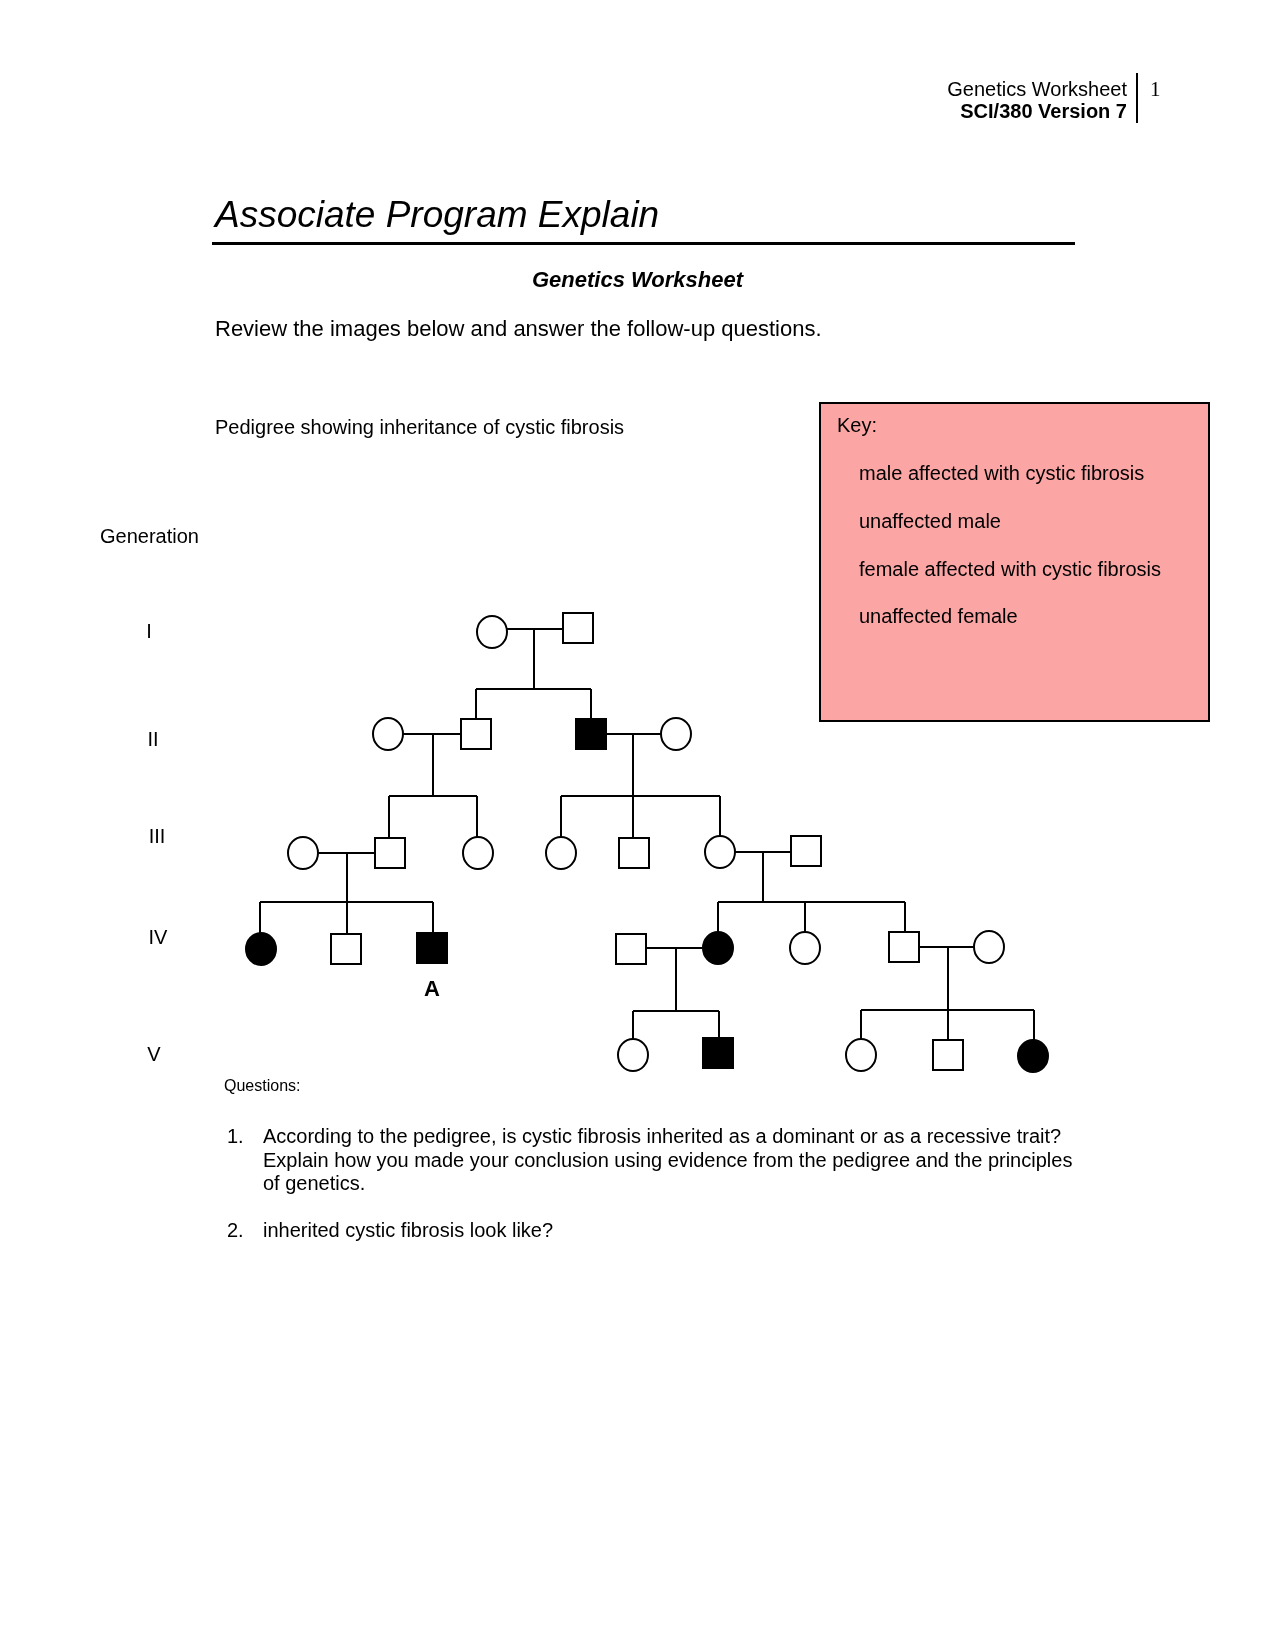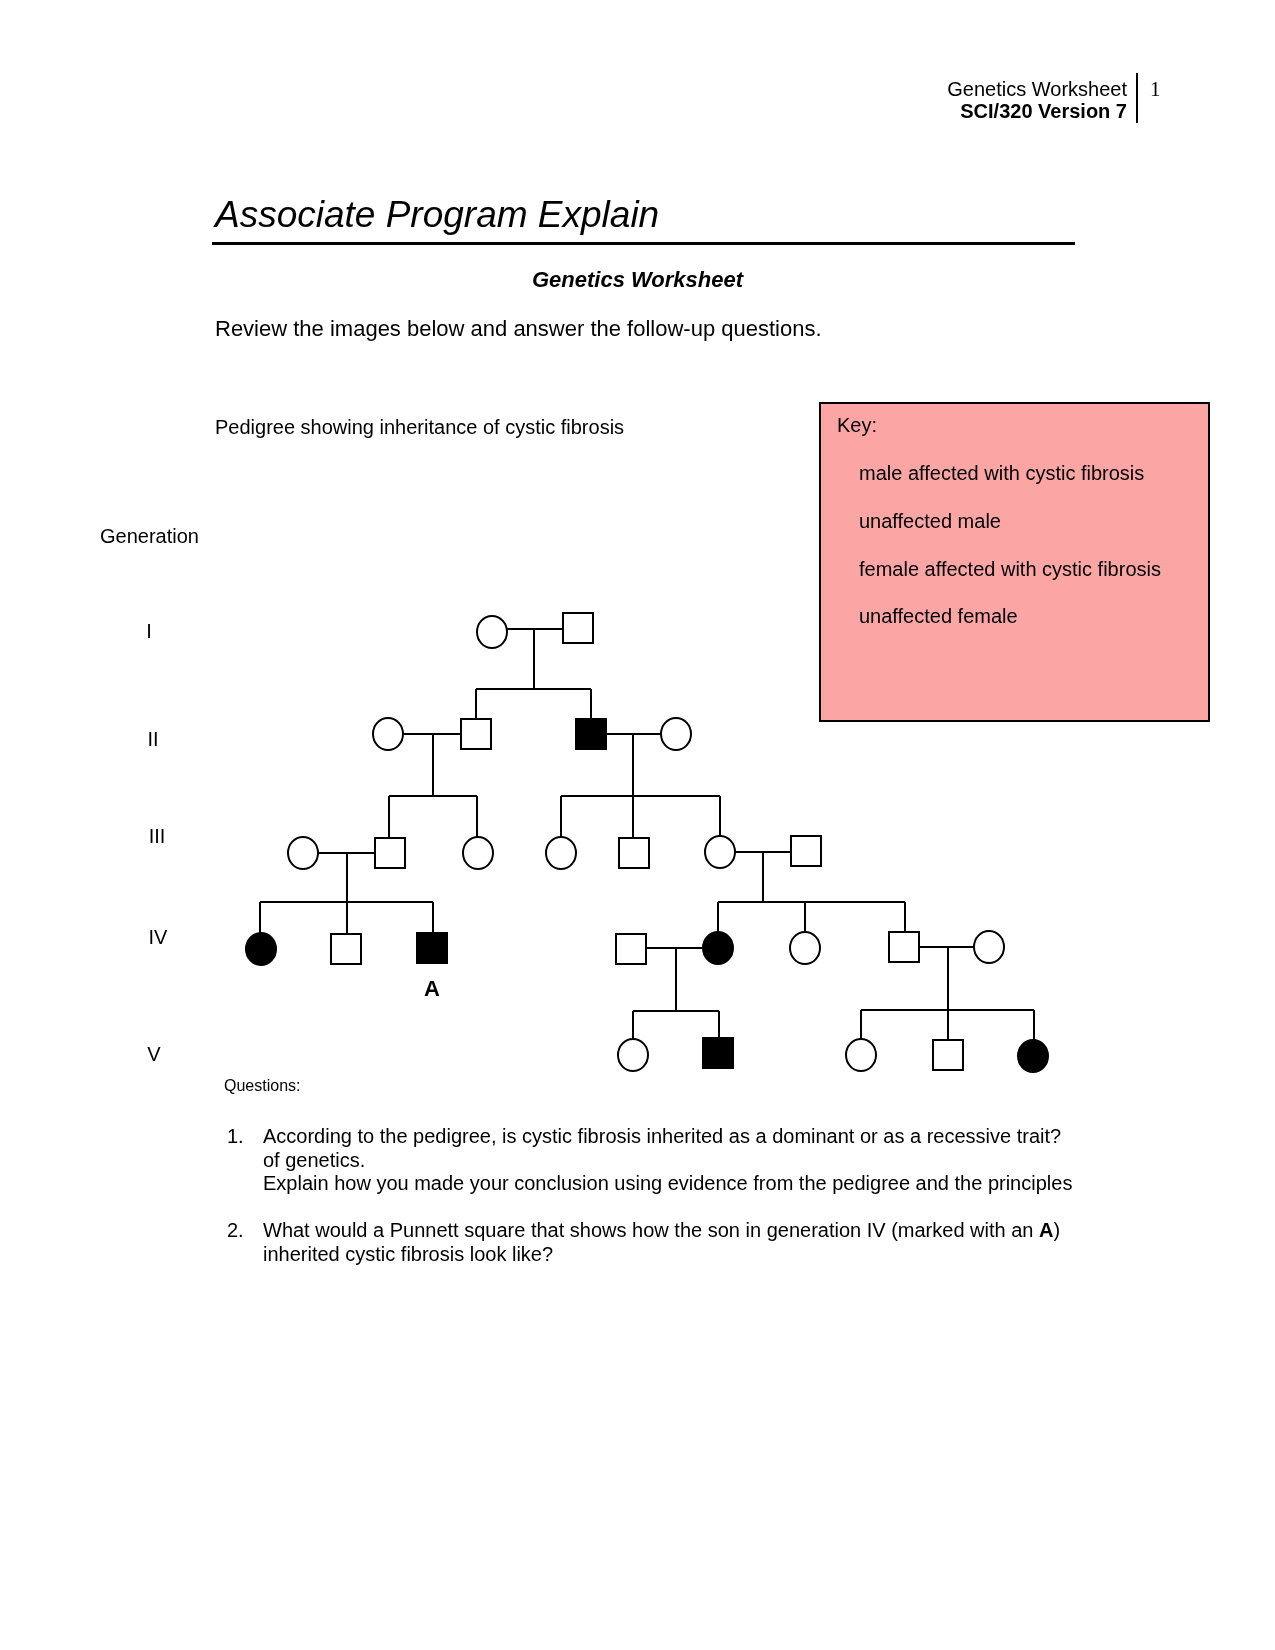--- a/index.html
+++ b/index.html
@@ -56,21 +56,21 @@
   .q-number { position:absolute; left:0; top:0; }
   .q-line { margin-left:36px; white-space:nowrap; }
 </style>
 </head>
 <body>
 
 <div class="page">
 
   <div class="doc-header">
     <div>Genetics Worksheet</div>
-    <div class="bold">SCI/320 Version 7</div>
+    <div class="bold">SCI/380 Version 7</div>
   </div>
   <div class="header-rule"></div>
   <div class="page-number">1</div>
 
   <div class="main-title">Associate Program Explain</div>
   <div class="title-rule"></div>
 
   <div class="subtitle">Genetics Worksheet</div>
 
   <div class="intro">Review the images below and answer the follow-up questions.</div>
@@ -156,23 +156,22 @@
       <text x="158" y="944" font-size="20" text-anchor="middle">IV</text>
       <text x="154" y="1061" font-size="20" text-anchor="middle">V</text>
       <text x="432" y="996" font-size="22" font-weight="bold" text-anchor="middle">A</text>
     </svg>
 
   <div class="questions-heading">Questions:</div>
 
   <div class="question q1">
     <div class="q-number">1.</div>
     <div class="q-line">According to the pedigree, is cystic fibrosis inherited as a dominant or as a recessive trait?</div>
+    <div class="q-line">Explain how you made your conclusion using evidence from the pedigree and the principles</div>
     <div class="q-line">of genetics.</div>
-    <div class="q-line">Explain how you made your conclusion using evidence from the pedigree and the principles</div>
   </div>
 
   <div class="question q2">
     <div class="q-number">2.</div>
-    <div class="q-line"><span>What would a Punnett square that shows how the son in generation IV (marked with an </span><span class="bold">A</span><span>)</span></div>
     <div class="q-line">inherited cystic fibrosis look like?</div>
   </div>
 
 </div>
 
 </body></html>

